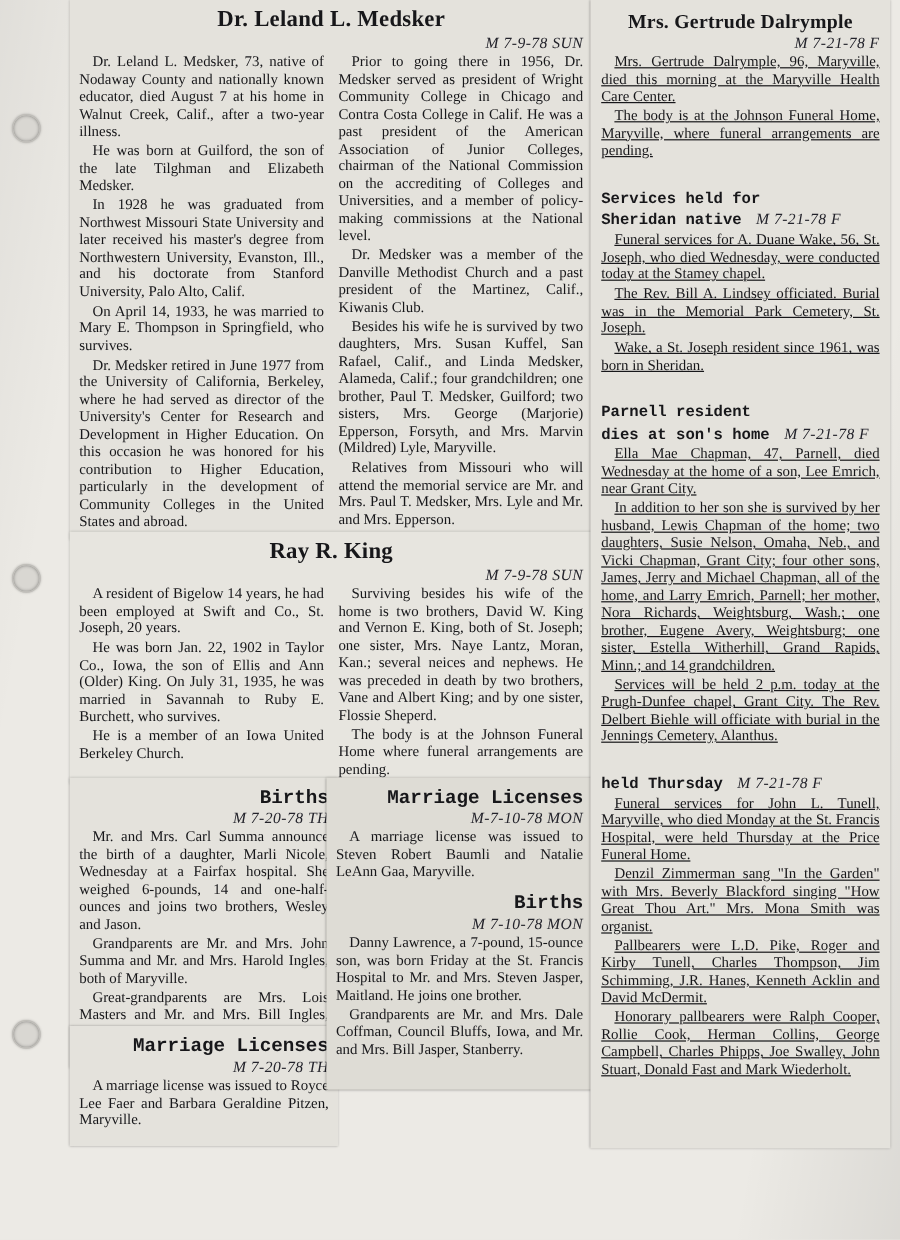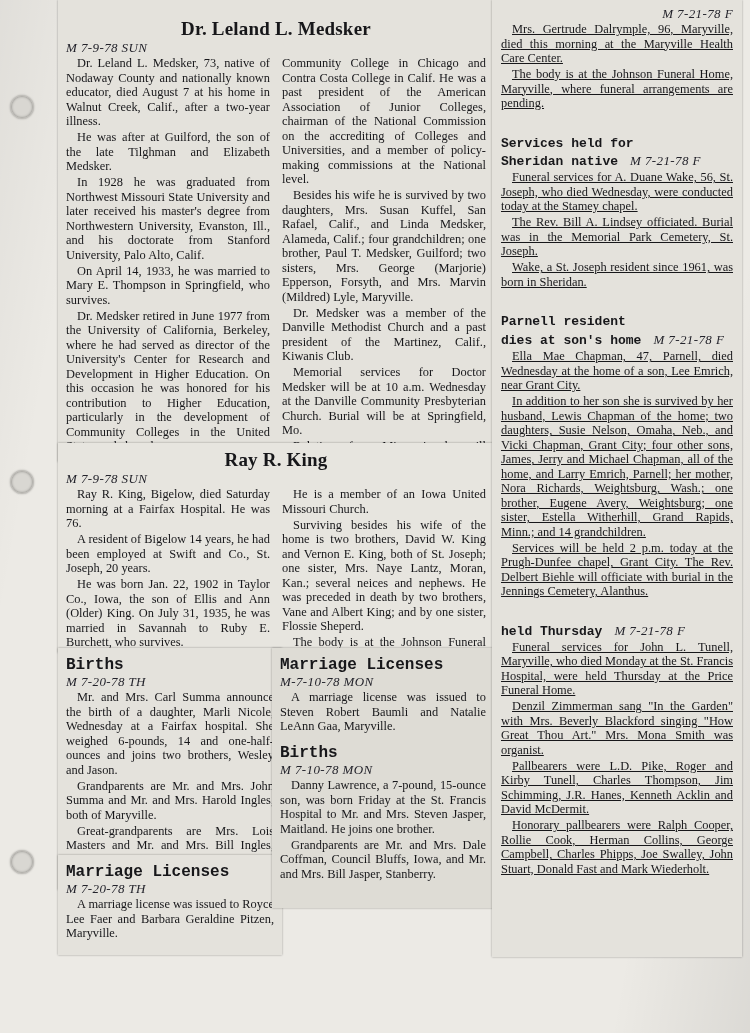--- a/index.html
+++ b/index.html
@@ -57,42 +57,42 @@
     margin:2px 0 0 0;
     letter-spacing:.2px;
   }
   h3.sub-title{
     font-family:Liberation Mono, monospace;
     font-weight:bold;
     font-size:13px;
     margin:4px 0 0 0;
     line-height:1.15;
   }
-  h3.ctr{text-align:left;font-size:16px;}
+  h3.ctr{text-align:right;font-size:16px;}
   .hand{
     font-family:"Liberation Serif", serif;
     font-style:italic;
     font-size:13px;
     color:#23232b;
     display:block;
     letter-spacing:.4px;
   }
-  .hand.c{text-align:left;}
+  .hand.c{text-align:right;}
   p{
     margin:0 0 0 0;
     text-indent:11px;
     text-align:justify;
     font-size:12.4px;
     line-height:1.17;
     hyphens:auto;
   }
   p + p{margin-top:1.5px;}
 
   
-  #clip-medsker{left:58px;top:0px;width:420px;height:440px;padding:16px 8px 6px 8px;}
+  #clip-medsker{left:58px;top:0px;width:420px;height:440px;padding:4px 8px 6px 8px;}
   #clip-king{left:58px;top:443px;width:420px;height:200px;padding:4px 8px 6px 8px;}
   #clip-births-left{left:58px;top:648px;width:208px;height:232px;padding:4px 8px 6px 8px;}
   #clip-ml-left{left:58px;top:855px;width:208px;height:90px;padding:4px 8px 6px 8px;}
   #clip-ml-mid{left:272px;top:648px;width:206px;height:250px;padding:4px 8px 6px 8px;}
   #clip-right{left:492px;top:0px;width:232px;height:943px;padding:6px 9px 8px 9px;}
 
   #clip-right p{font-size:12.4px;text-decoration:underline;}
   .rule{height:6px;}
 </style>
 </head>
@@ -104,40 +104,38 @@
   <div class="hole" id="hole2"></div>
   <div class="hole" id="hole3"></div>
 
   <div class="pagenum">603</div>
 
   <div class="clip" id="clip-medsker">
     <h2 class="obit-title">Dr. Leland L. Medsker</h2>
     <span class="hand c">M 7-9-78 SUN</span>
     <div class="col2">
       <p>Dr. Leland L. Medsker, 73, native of Nodaway County and nationally known educator, died August 7 at his home in Walnut Creek, Calif., after a two-year illness.</p>
-      <p>He was after at Guilford, the son of the late Tilghman and Elizabeth Medsker.</p>
+      <p>He was born at Guilford, the son of the late Tilghman and Elizabeth Medsker.</p>
       <p>In 1928 he was graduated from Northwest Missouri State University and later received his master's degree from Northwestern University, Evanston, Ill., and his doctorate from Stanford University, Palo Alto, Calif.</p>
       <p>On April 14, 1933, he was married to Mary E. Thompson in Springfield, who survives.</p>
       <p>Dr. Medsker retired in June 1977 from the University of California, Berkeley, where he had served as director of the University's Center for Research and Development in Higher Education. On this occasion he was honored for his contribution to Higher Education, particularly in the development of Community Colleges in the United States and abroad.</p>
       <p>Prior to going there in 1956, Dr. Medsker served as president of Wright Community College in Chicago and Contra Costa College in Calif. He was a past president of the American Association of Junior Colleges, chairman of the National Commission on the accrediting of Colleges and Universities, and a member of policy-making commissions at the National level.</p>
+      <p>Dr. Medsker was a member of the Danville Methodist Church and a past president of the Martinez, Calif., Kiwanis Club.</p>
       <p>Besides his wife he is survived by two daughters, Mrs. Susan Kuffel, San Rafael, Calif., and Linda Medsker, Alameda, Calif.; four grandchildren; one brother, Paul T. Medsker, Guilford; two sisters, Mrs. George (Marjorie) Epperson, Forsyth, and Mrs. Marvin (Mildred) Lyle, Maryville.</p>
-      <p>Dr. Medsker was a member of the Danville Methodist Church and a past president of the Martinez, Calif., Kiwanis Club.</p>
-      <p>Memorial services for Doctor Medsker will be at 10 a.m. Wednesday at the Danville Community Presbyterian Church. Burial will be at Springfield, Mo.</p>
       <p>Relatives from Missouri who will attend the memorial service are Mr. and Mrs. Paul T. Medsker, Mrs. Lyle and Mr. and Mrs. Epperson.</p>
     </div>
   </div>
 
   <div class="clip light" id="clip-king">
     <h2 class="obit-title">Ray R. King</h2>
     <span class="hand c">M 7-9-78 SUN</span>
     <div class="col2">
-      <p>Ray R. King, Bigelow, died Saturday morning at a Fairfax Hospital. He was 76.</p>
       <p>A resident of Bigelow 14 years, he had been employed at Swift and Co., St. Joseph, 20 years.</p>
       <p>He was born Jan. 22, 1902 in Taylor Co., Iowa, the son of Ellis and Ann (Older) King. On July 31, 1935, he was married in Savannah to Ruby E. Burchett, who survives.</p>
-      <p>He is a member of an Iowa United Missouri Church.</p>
+      <p>He is a member of an Iowa United Berkeley Church.</p>
       <p>Surviving besides his wife of the home is two brothers, David W. King and Vernon E. King, both of St. Joseph; one sister, Mrs. Naye Lantz, Moran, Kan.; several neices and nephews. He was preceded in death by two brothers, Vane and Albert King; and by one sister, Flossie Sheperd.</p>
       <p>The body is at the Johnson Funeral Home where funeral arrangements are pending.</p>
     </div>
   </div>
 
   <div class="clip" id="clip-births-left">
     <h3 class="sub-title ctr">Births</h3>
     <span class="hand c">M 7-20-78 TH</span>
     <div>
       <p>Mr. and Mrs. Carl Summa announce the birth of a daughter, Marli Nicole, Wednesday at a Fairfax hospital. She weighed 6-pounds, 14 and one-half-ounces and joins two brothers, Wesley and Jason.</p>
@@ -164,20 +162,21 @@
     <h3 class="sub-title ctr">Births</h3>
     <span class="hand c">M 7-10-78 MON</span>
     <div>
       <p>Danny Lawrence, a 7-pound, 15-ounce son, was born Friday at the St. Francis Hospital to Mr. and Mrs. Steven Jasper, Maitland. He joins one brother.</p>
       <p>Grandparents are Mr. and Mrs. Dale Coffman, Council Bluffs, Iowa, and Mr. and Mrs. Bill Jasper, Stanberry.</p>
     </div>
   </div>
 
   <div class="clip" id="clip-right">
 
+    <h2 class="obit-title" style="font-size:16.5px">Mrs. Gertrude Dalrymple</h2>
     <span class="hand" style="text-align:right">M 7-21-78 F</span>
     <div>
       <p>Mrs. Gertrude Dalrymple, 96, Maryville, died this morning at the Maryville Health Care Center.</p>
       <p>The body is at the Johnson Funeral Home, Maryville, where funeral arrangements are pending.</p>
     </div>
 
     <div style="height:22px"></div>
 
     <h3 class="sub-title">Services held for</h3>
     <h3 class="sub-title" style="display:inline-block">Sheridan native</h3>

